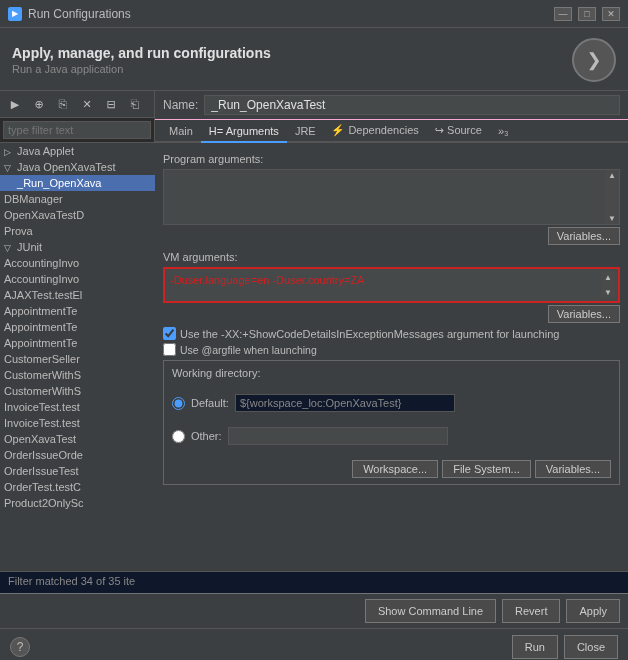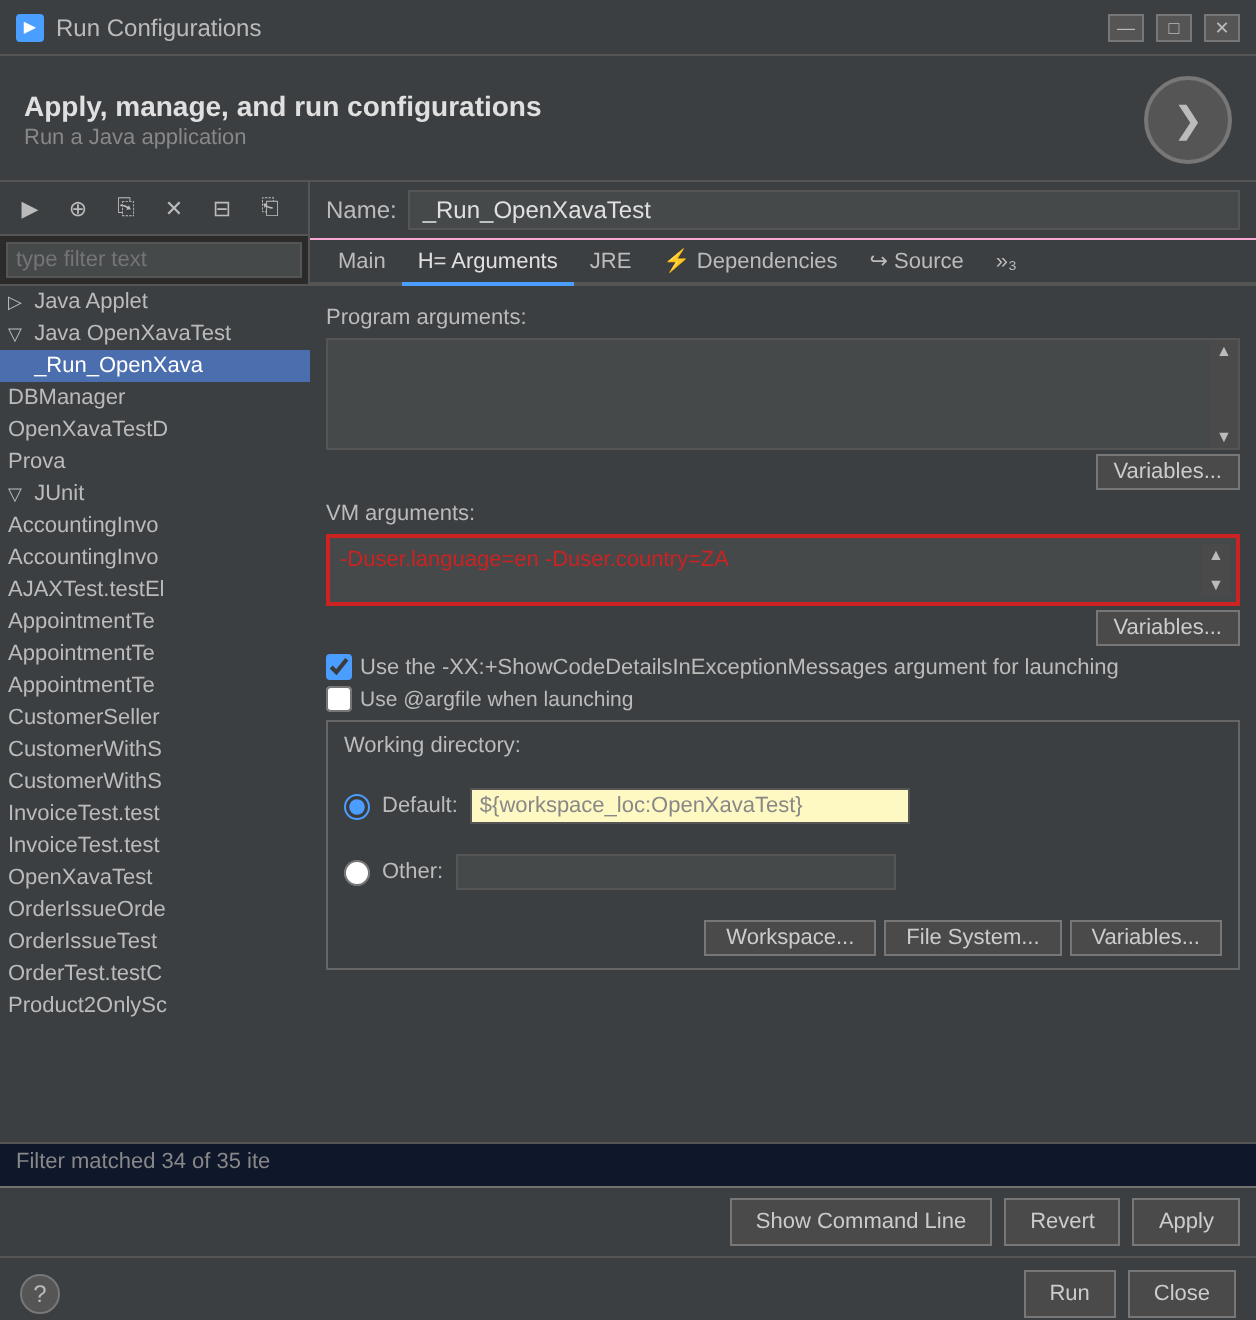--- a/index.html
+++ b/index.html
@@ -508,21 +508,21 @@
       <div class="checkbox-row">
         <input type="checkbox" id="cb2" style="">
         <label for="cb2" style="font-size:10.5px;">Use @argfile when launching</label>
       </div>
 
       <div class="working-dir-section">
         <div class="working-dir-title">Working directory:</div>
         <div class="radio-row">
           <input type="radio" name="workdir" checked="" id="rd1" style="">
           <label for="rd1">Default:</label>
-          <input class="dir-input" type="text" style="color: rgb(136, 136, 136); background: #fef9c3;" value="${workspace_loc:OpenXavaTest}">
+          <input class="dir-input" type="text" style="color: rgb(136, 136, 136); background: #0f172a;" value="${workspace_loc:OpenXavaTest}">
         </div>
         <div class="radio-row">
           <input type="radio" name="workdir" id="rd2" style="">
           <label for="rd2">Other:</label>
           <input class="dir-input" type="text" style="">
         </div>
         <div class="dir-buttons">
           <button class="dir-btn">Workspace...</button>
           <button class="dir-btn">File System...</button>
           <button class="dir-btn">Variables...</button>

